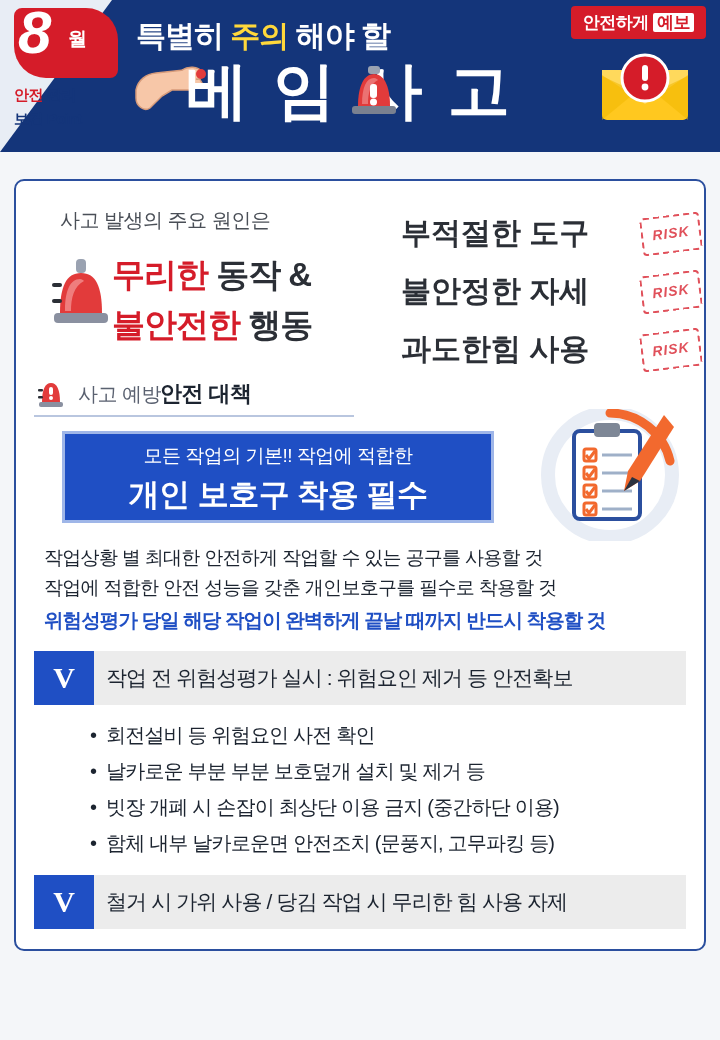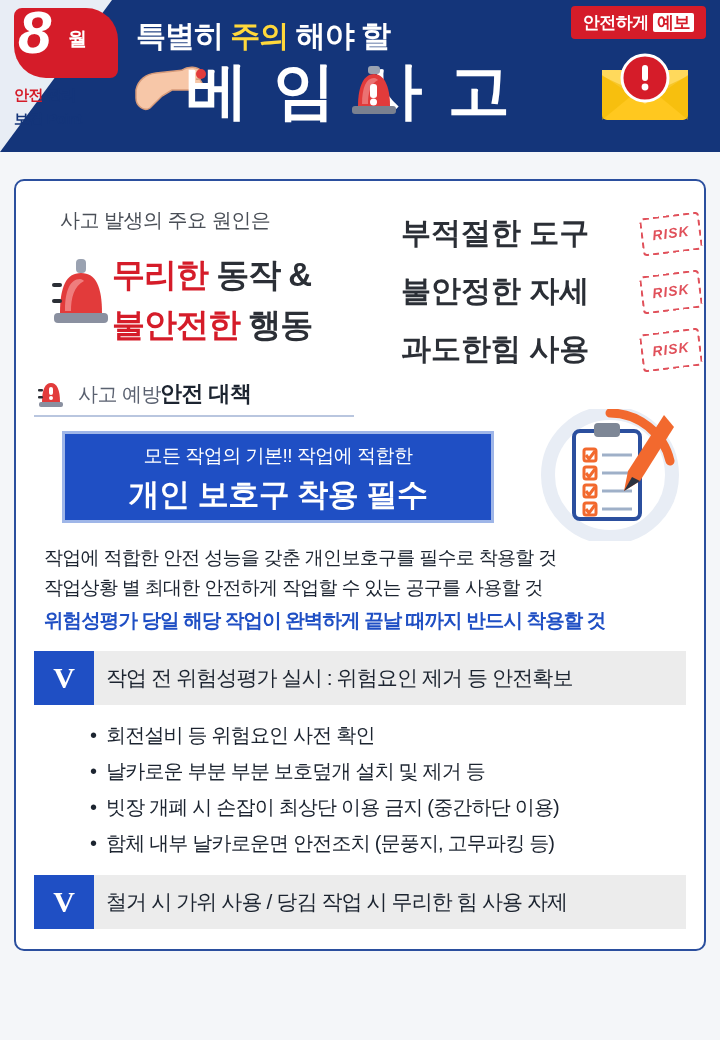--- a/index.html
+++ b/index.html
@@ -495,22 +495,22 @@
           <line x1="70" y1="64" x2="100" y2="64"></line>
           <line x1="70" y1="82" x2="100" y2="82"></line>
           <line x1="70" y1="100" x2="100" y2="100"></line>
         </g>
         <path d="M132 6 L96 62 L92 82 L108 72 L142 18 Z" fill="#f2692e"></path>
         <path d="M92 82 L108 72 L100 68 Z" fill="#2b3240"></path>
       </svg>
     </div>
 
     <div class="notes">
+      <div class="note">작업상황 별 최대한 안전하게 작업할 수 있는 공구를 사용할 것</div>
       <div class="note">작업에 적합한 안전 성능을 갖춘 개인보호구를 필수로 착용할 것</div>
-      <div class="note">작업상황 별 최대한 안전하게 작업할 수 있는 공구를 사용할 것</div>
       <div class="note-strong">위험성평가 당일 해당 작업이 완벽하게 끝날 때까지 반드시 착용할 것</div>
     </div>
 
     <div class="check-row">
       <div class="check-v">V</div>
       <div class="check-label">작업 전 위험성평가 실시 : 위험요인 제거 등 안전확보</div>
     </div>
 
     <div class="bullets">
       <div class="bullet"><span class="dot">•</span><span>회전설비 등 위험요인 사전 확인</span></div>

